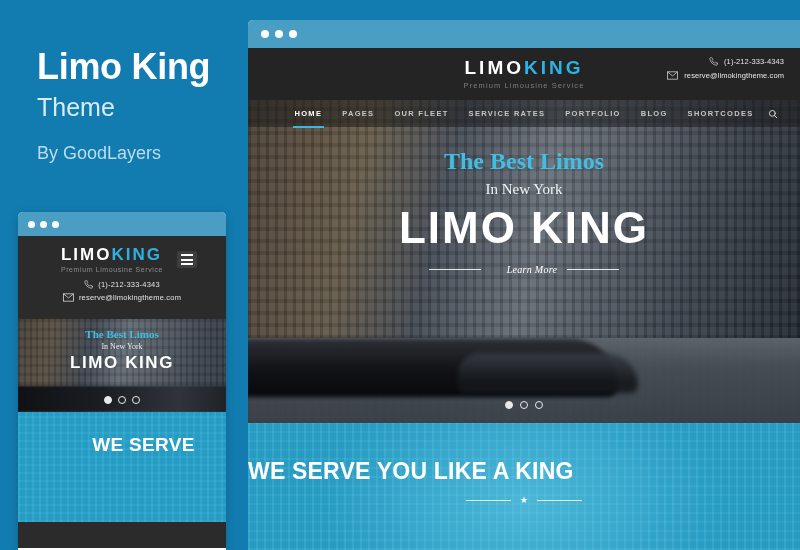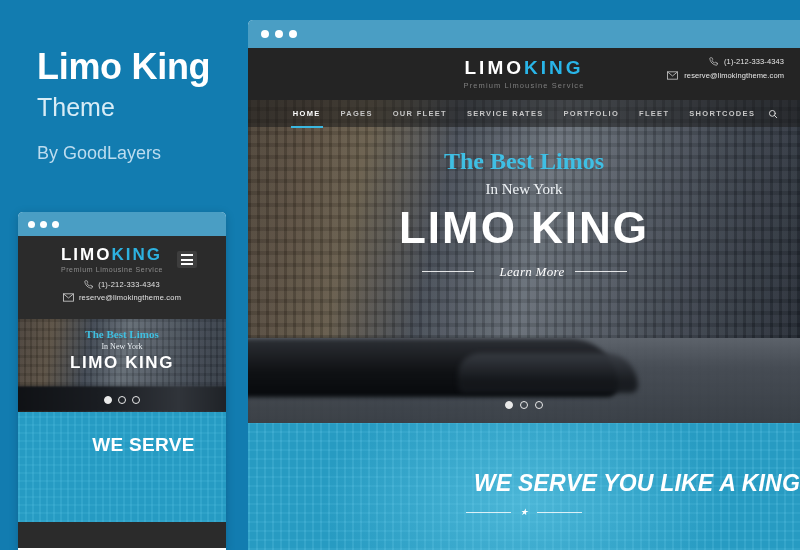--- a/index.html
+++ b/index.html
@@ -170,41 +170,41 @@
     position:absolute;left:210px;bottom:30px;width:180px;height:40px;
     background:linear-gradient(180deg,#3a3e45 0%,#15181c 70%);
     border-radius:30px 46px 10px 10px;filter:blur(2.6px);opacity:.9;
   }
   .d-hero-txt{position:absolute;left:0;right:0;top:100px;text-align:center;z-index:5;}
   .d-h1{font-family:"Liberation Serif",serif;font-size:24px;font-weight:700;color:#3fbfe4;line-height:1.1;}
   .d-h2{font-family:"Liberation Serif",serif;font-size:15px;color:#f0f4f7;margin-top:7px;}
   .d-h3{font-size:44px;font-weight:700;color:#ffffff;letter-spacing:2px;margin-top:6px;line-height:1.08;}
   .d-learn{display:flex;align-items:center;justify-content:center;gap:10px;margin-top:12px;}
   .d-learn .ln{width:52px;height:1px;background:rgba(255,255,255,.85);}
-  .d-learn .lbl{font-family:"Liberation Serif",serif;font-size:13px;color:#ffffff;font-style:italic;letter-spacing:.3px;margin-left:16px;}
+  .d-learn .lbl{font-family:"Liberation Serif",serif;font-size:10px;color:#ffffff;font-style:italic;letter-spacing:.3px;margin-left:16px;}
   .d-dots{position:absolute;left:0;right:0;bottom:14px;z-index:6;display:flex;justify-content:center;gap:7px;}
   .d-dots .sdot{width:6px;height:6px;}
 
   
   .d-serve{
     position:absolute;left:0;top:375px;width:552px;height:127px;overflow:hidden;
     background:#29a3cc;
   }
   .d-serve .bldg{
     position:absolute;inset:0;
     background:
       repeating-linear-gradient(90deg,rgba(255,255,255,.11) 0 2px,rgba(0,0,0,.05) 2px 8px),
       repeating-linear-gradient(0deg,rgba(255,255,255,.08) 0 2px,rgba(0,0,0,.045) 2px 9px);
     opacity:.55;
   }
   .d-serve .glow{
     position:absolute;left:50%;top:-40%;width:420px;height:260px;transform:translateX(-50%);
     background:radial-gradient(ellipse at center,rgba(120,215,240,.45) 0%,rgba(41,163,204,0) 68%);
   }
-  .d-serve-txt{position:relative;z-index:3;text-align:right;padding-top:48px;font-style:italic;}
+  .d-serve-txt{position:relative;z-index:3;text-align:left;padding-top:36px;}
   .d-serve-h{font-size:23px;font-weight:700;color:#ffffff;letter-spacing:.2px;line-height:1.1;}
   .d-divider{display:flex;align-items:center;justify-content:center;gap:9px;margin-top:12px;}
   .d-divider .ln{width:45px;height:1px;background:rgba(255,255,255,.8);}
   .d-divider .star{font-size:9px;color:#ffffff;line-height:1;}
   .d-serve-p{font-size:8.5px;color:#eaf7fd;margin-top:11px;letter-spacing:.15px;}
 </style>
 </head>
 <body>
 
 <div class="page">
@@ -344,21 +344,21 @@
         </div>
       </div>
 
       <div class="d-nav">
         <div class="d-nav-inner">
           <span class="d-nav-item active">HOME</span>
           <span class="d-nav-item">PAGES</span>
           <span class="d-nav-item">OUR FLEET</span>
           <span class="d-nav-item">SERVICE RATES</span>
           <span class="d-nav-item">PORTFOLIO</span>
-          <span class="d-nav-item">FLEET</span>
+          <span class="d-nav-item">BLOG</span>
           <span class="d-nav-item">SHORTCODES</span>
         </div>
         <span class="d-search">
           <svg width="10" height="10" viewBox="0 0 24 24" fill="none" stroke="#d6d6d6" stroke-width="2.4" stroke-linecap="round">
               <circle cx="10.5" cy="10.5" r="7"></circle>
               <path d="M21 21l-5.6-5.6"></path>
             </svg>
         </span>
       </div>
 

